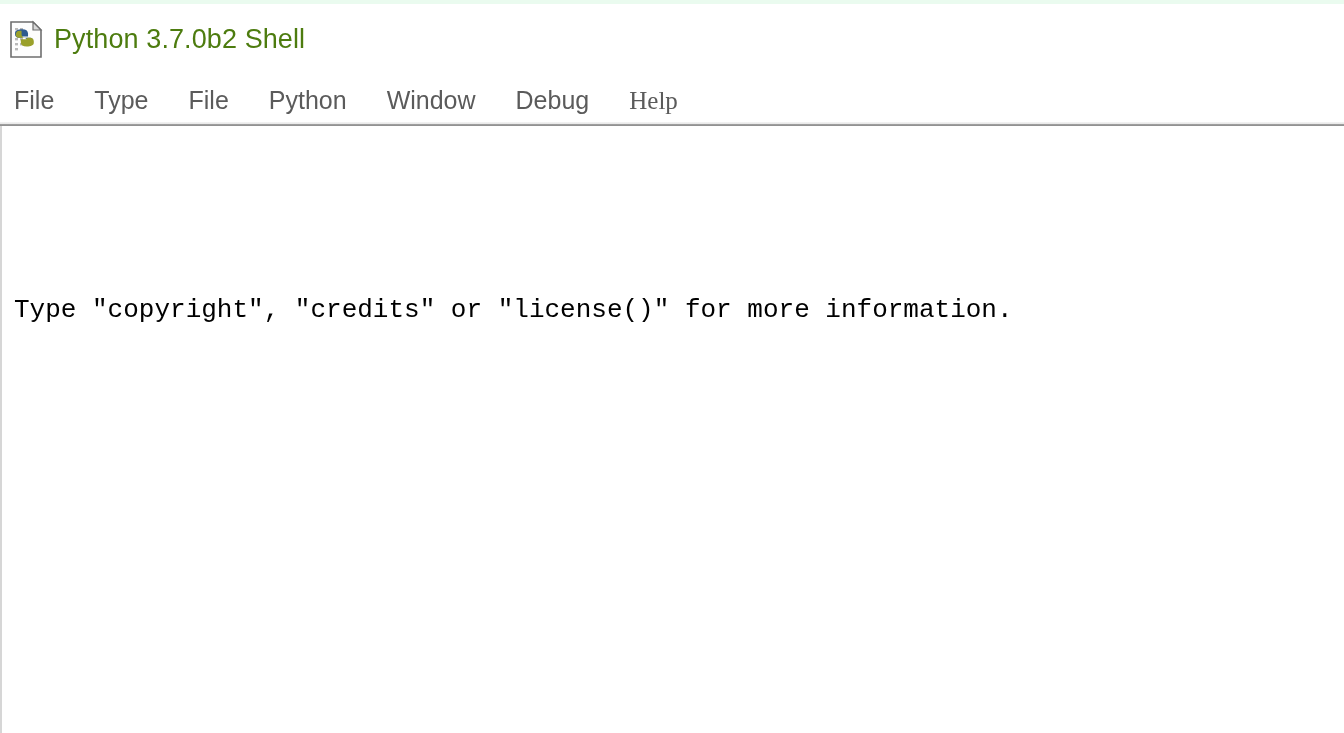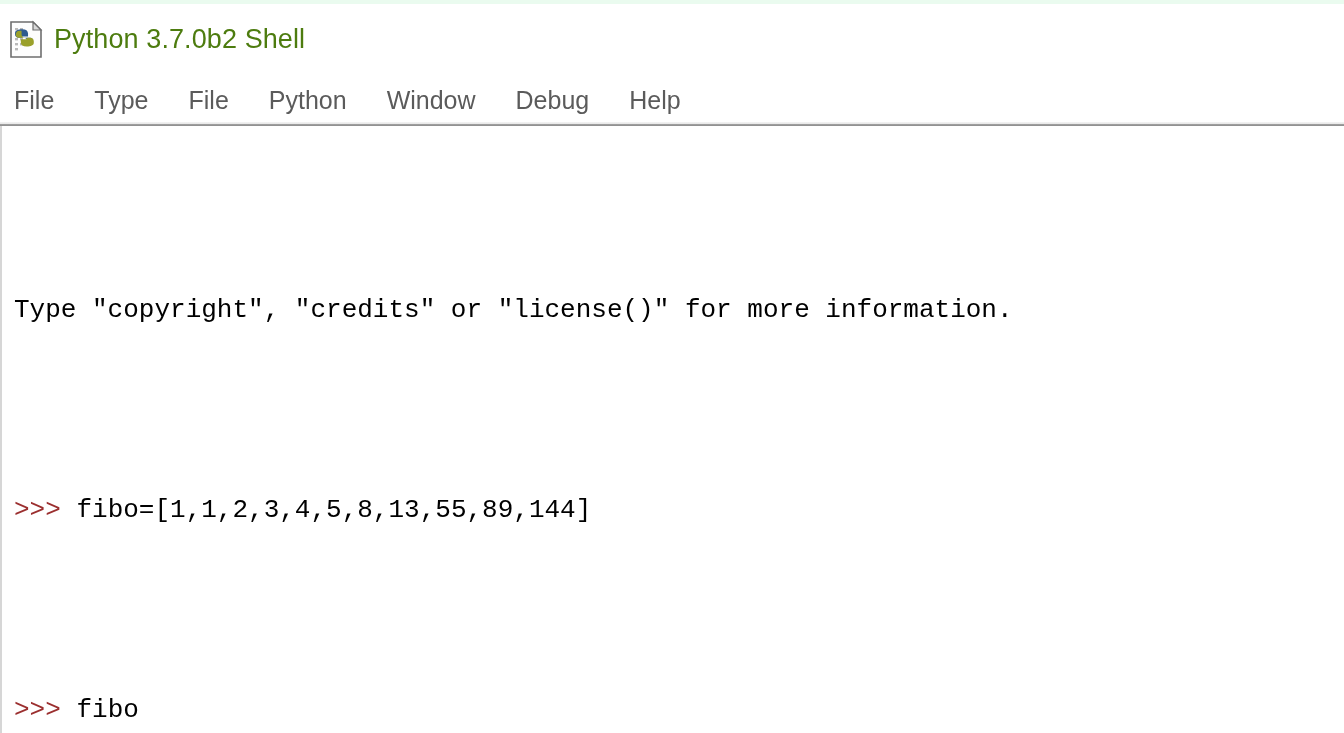--- a/index.html
+++ b/index.html
@@ -70,21 +70,21 @@
   }
   .menu-item {
     font-size: 25px;
     color: #5b5b5b;
     font-family: "Liberation Sans", sans-serif;
     margin-right: 40px;
     cursor: default;
     white-space: nowrap;
     line-height: 1;
   }
-  .menu-item:last-child { margin-right: 6px; }
+  .menu-item:last-child { margin-right: 6px; font-family: Liberation Serif, serif; }
 
   
   .menu-sep {
     flex: 0 0 4px;
     height: 4px;
     background: linear-gradient(to bottom, #f4f4f4 0%, #e9e9e9 40%, #9f9f9f 60%, #8c8c8c 100%);
   }
 
   
   .shell {
@@ -155,24 +155,22 @@
   </div>
   <div class="menu-sep"></div>
 
   <div class="shell">
     <div class="code">
 
       
       <div class="line"><span class="c-default">Type "copyright", "credits" or "license()" for more information.</span></div>
 
       
-      <div class="line"><span class="c-prompt">&gt;&gt;&gt; </span><span class="c-default">fibo=[1,1,2,3,4,5,8,13,55,89,144]</span></div>
-
-      
-      <div class="line"><span class="c-prompt">&gt;&gt;&gt; </span><span class="c-default">fibo</span></div>
+
+      
 
       
       
 
       
       
 
       
       
 

